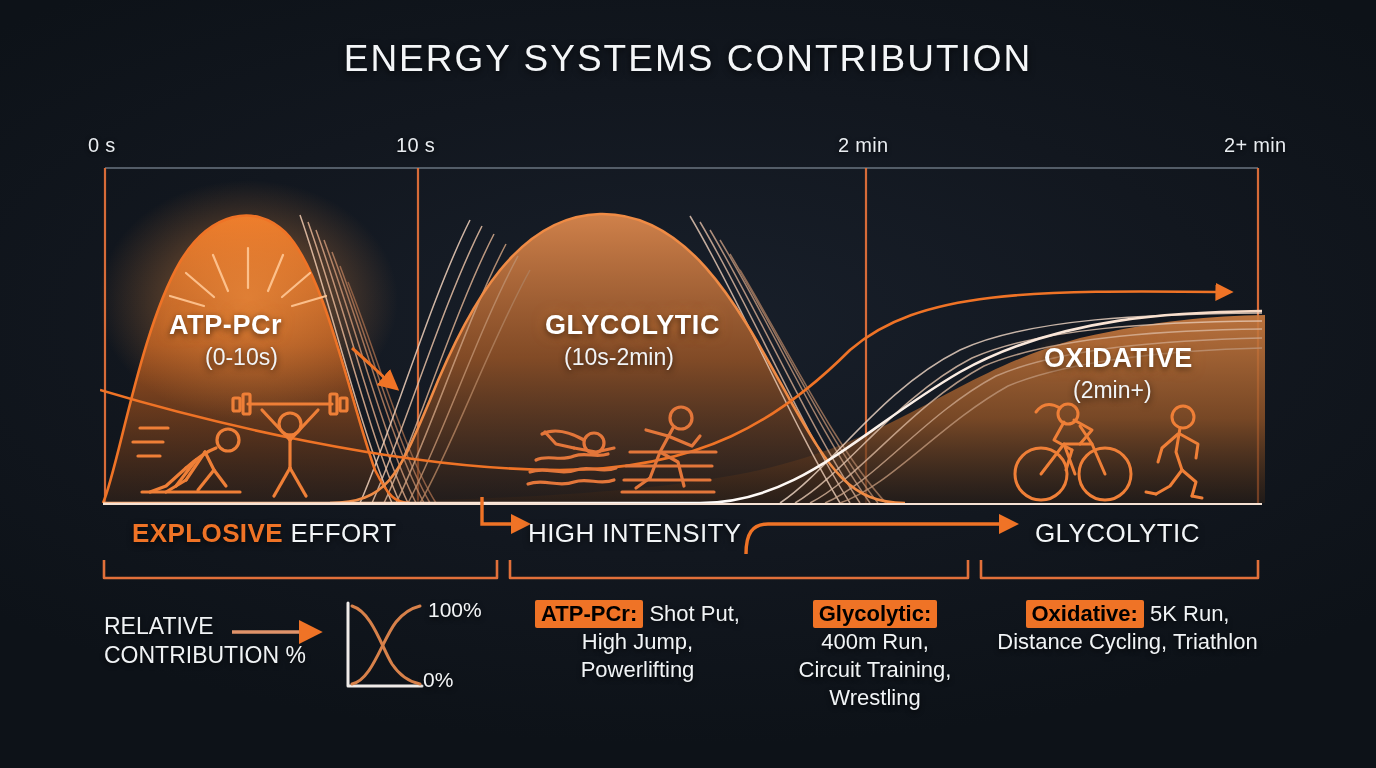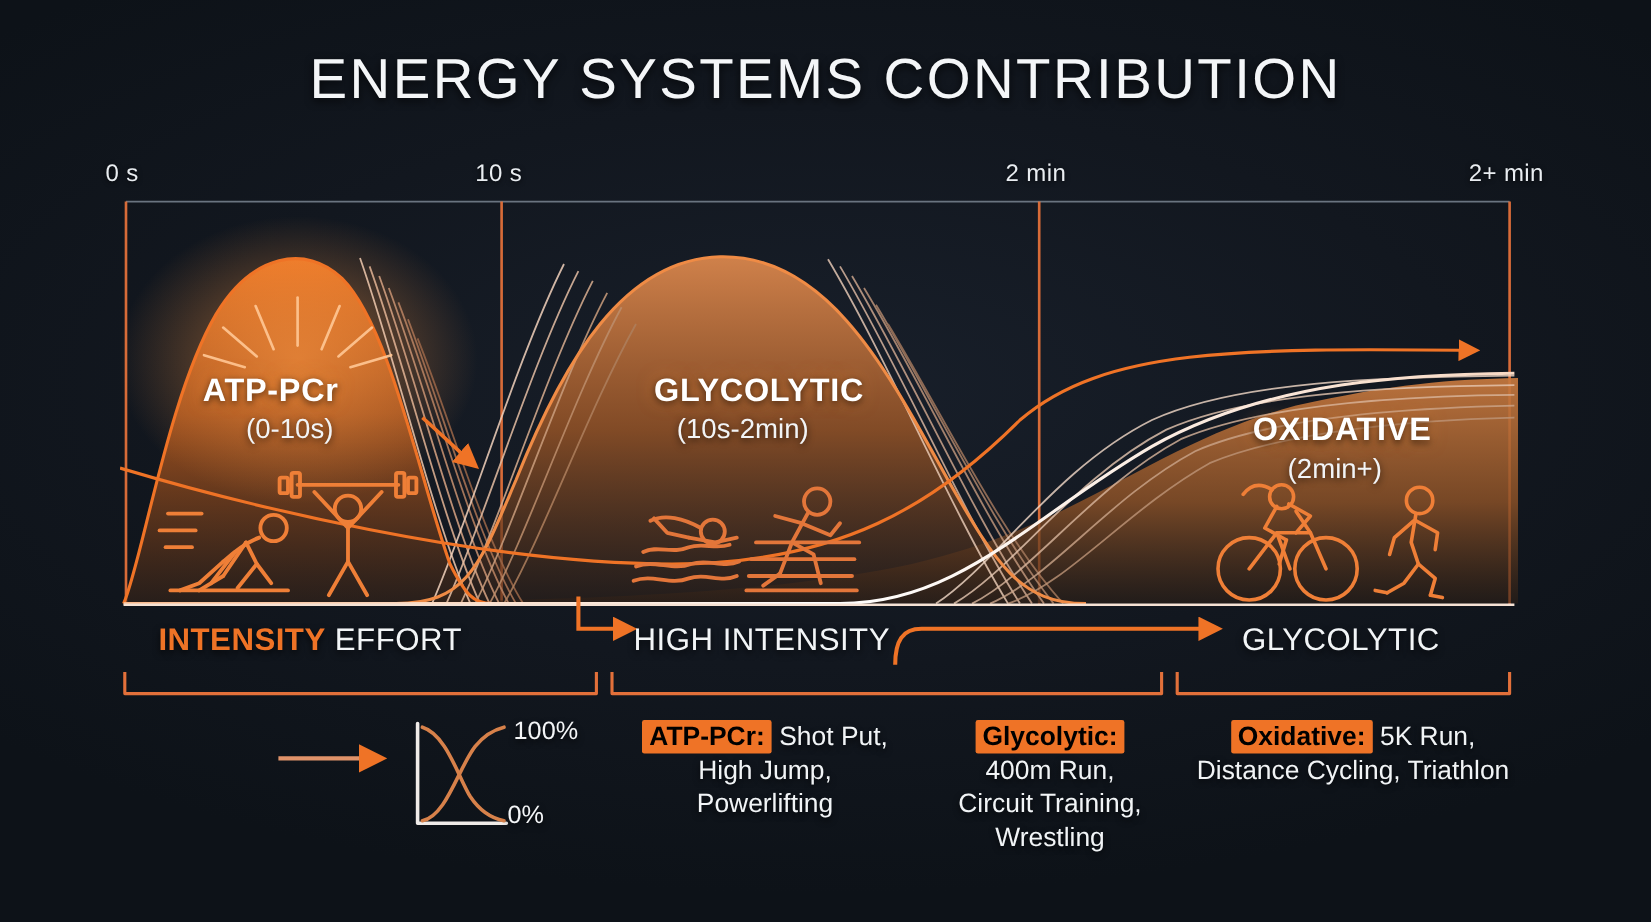--- a/index.html
+++ b/index.html
@@ -23,21 +23,21 @@
     inset: 0;
     width: 1376px;
     height: 768px;
   }
   .txt { position: absolute; color: #fff; white-space: nowrap; }
 
   
   #title {
     top: 38px; left: 0; width: 1376px;
     text-align: center;
-    font-size: 47px;
+    font-size: 37px;
     letter-spacing: 2.0px;
     font-weight: 400;
     color: #f4f6f8;
     text-shadow: 0 2px 7px rgba(0,0,0,.75);
     white-space: nowrap;
   }
 
   
   .axlab {
     font-size: 20px;
@@ -331,24 +331,28 @@
 
   <div class="txt zone-name" style="left:169px; top:310px;">ATP-PCr</div>
   <div class="txt zone-sub" style="left:205px; top:344px;">(0-10s)</div>
 
   <div class="txt zone-name" style="left:545px; top:310px;">GLYCOLYTIC</div>
   <div class="txt zone-sub" style="left:564px; top:344px;">(10s-2min)</div>
 
   <div class="txt zone-name" style="left:1044px; top:343px;">OXIDATIVE</div>
   <div class="txt zone-sub" style="left:1073px; top:377px;">(2min+)</div>
 
-  <div class="txt effort" style="left:132px; top:518px;"><span class="hl">INTENSITY</span><span> EFFORT</span></div>
+  <div class="txt effort" style="left:132px; top:518px;"><span class="hl">EXPLOSIVE</span><span> EFFORT</span></div>
   <div class="txt effort" style="left:528px; top:518px;">HIGH INTENSITY</div>
   <div class="txt effort" style="left:1035px;top:518px;">GLYCOLYTIC</div>
 
+  <div class="txt legend-text" style="left:104px; top:612px; width:180px; white-space:nowrap;">
+    <div>RELATIVE</div>
+    <div>CONTRIBUTION %</div>
+  </div>
   <div class="txt pct" style="left:428px; top:598px;">100%</div>
   <div class="txt pct" style="left:423px; top:668px;">0%</div>
 
   <div class="ex" style="left:525px; top:600px; width:225px;"><span class="tag">ATP-PCr:</span><span> Shot Put, High Jump, Powerlifting</span></div>
 
   <div class="ex" style="left:789px; top:600px; width:172px;"><span class="tag">Glycolytic:</span><span> 400m Run, Circuit Training, Wrestling</span></div>
 
   <div class="ex" style="left:985px; top:600px; width:285px;"><span class="tag">Oxidative:</span><span> 5K Run, Distance Cycling, Triathlon</span></div>
 
 </div>

